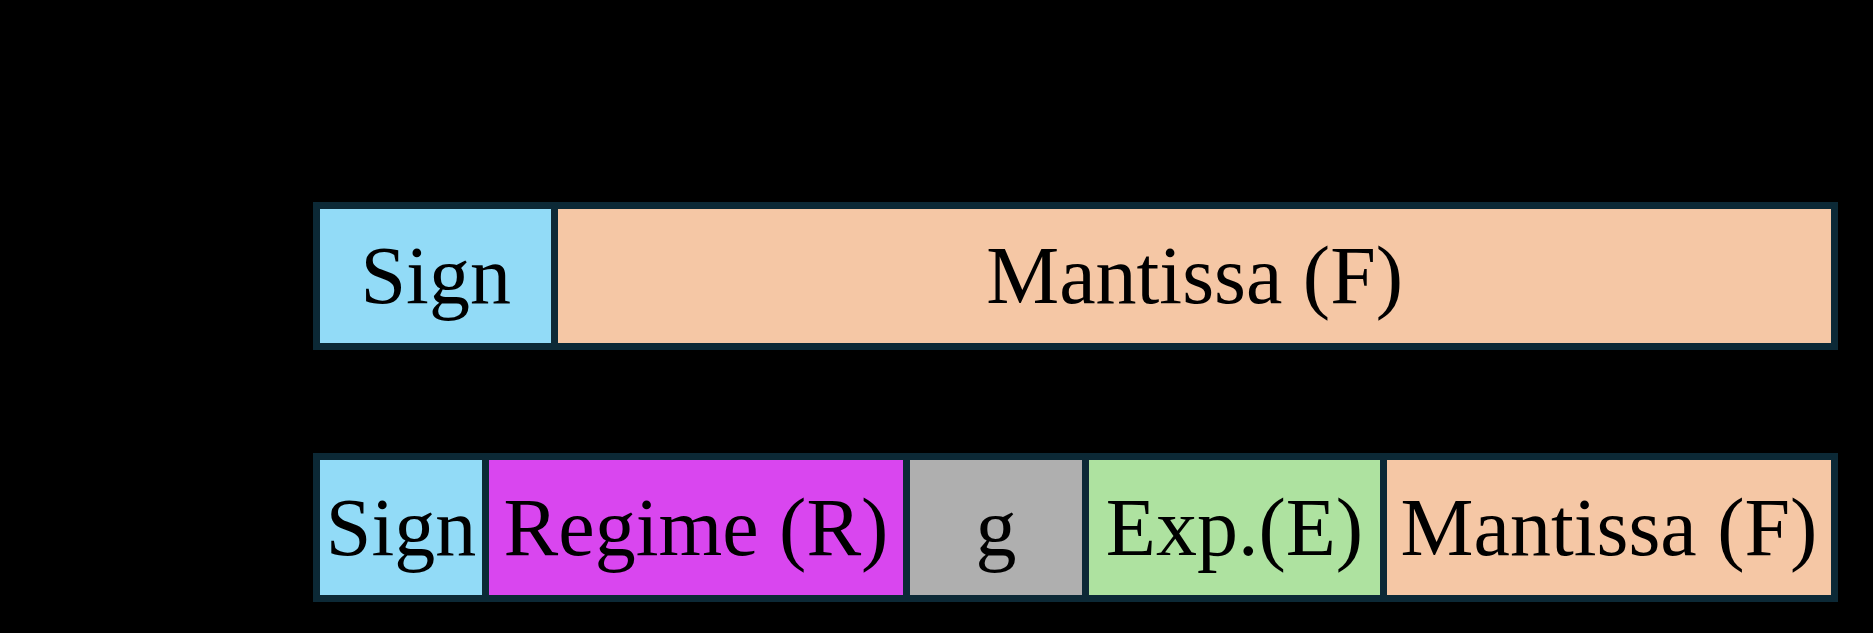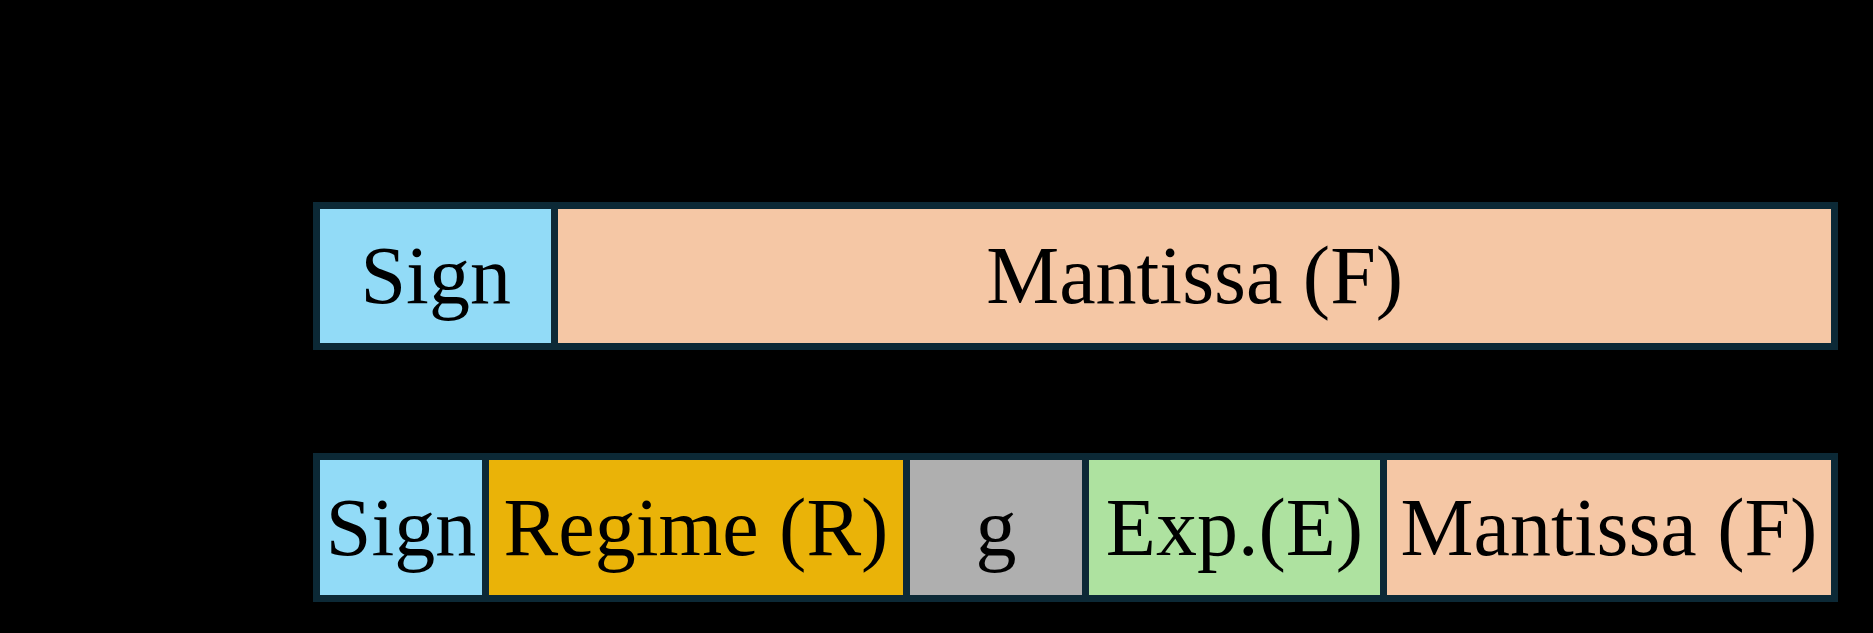--- a/index.html
+++ b/index.html
@@ -51,19 +51,19 @@
 
 <div class="canvas">
 
   <div class="bitrow row1">
     <div class="seg f162" style="background-color: rgb(146, 219, 247);">Sign</div>
     <div class="seg f891" style="background-color: rgb(245, 199, 165);">Mantissa (F)</div>
   </div>
 
   <div class="bitrow row2">
     <div class="seg f162" style="background-color: rgb(146, 219, 247);">Sign</div>
-    <div class="seg f414" style="background-color: #eab308;">Regime (R)</div>
+    <div class="seg f414" style="background-color: #d946ef;">Regime (R)</div>
     <div class="seg f172" style="background-color: rgb(175, 175, 175);">g</div>
     <div class="seg f291" style="background-color: rgb(174, 226, 160);">Exp.(E)</div>
     <div class="seg f444" style="background-color: rgb(245, 199, 165);">Mantissa (F)</div>
   </div>
 
 </div>
 
 </body></html>

